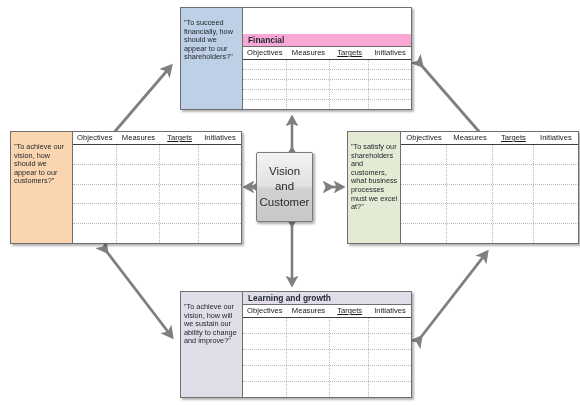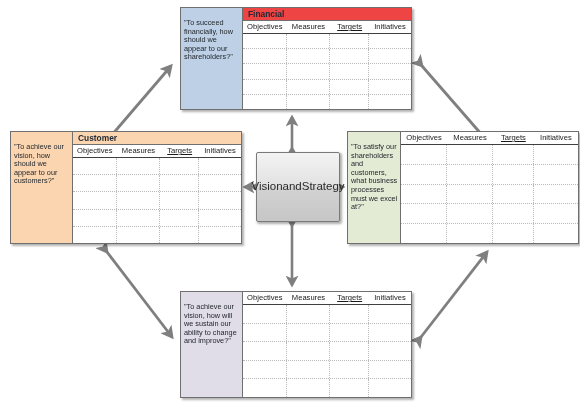--- a/index.html
+++ b/index.html
@@ -119,21 +119,21 @@
   .c0 { flex: 0 0 26%; }
   .c1 { flex: 0 0 26%; }
   .c2 { flex: 0 0 23%; text-decoration: underline; }
   .c3 { flex: 0 0 25%; }
 
   
   #panel-financial {
     left: 180px; top: 7px; width: 232px; height: 103px;
   }
   #panel-financial .panel-question { width: 62px; background: #bdd0e6; }
-  #panel-financial .panel-title    { background: #ef4444; }
+  #panel-financial .panel-title    { background: #f9a8d4; margin-top: 26px; }
 
   #panel-customer {
     left: 10px; top: 131px; width: 232px; height: 113px;
   }
   #panel-customer .panel-question { width: 62px; background: #fbd5b0; }
   #panel-customer .panel-title    { background: #fbd5b0; }
 
   #panel-internal {
     left: 347px; top: 131px; width: 232px; height: 113px;
   }
@@ -143,26 +143,27 @@
   #panel-learning {
     left: 180px; top: 291px; width: 232px; height: 107px;
   }
   #panel-learning .panel-question { width: 62px; background: #e0dce8; }
   #panel-learning .panel-title    { background: #e0dce8; }
 
   
   #vision-box {
     position: absolute;
     left: 256px; top: 152px;
-    width: 84px; height: 70px;
+    width: 57px; height: 70px;
     box-sizing: border-box;
     border: 1px solid #7a7a7a;
     border-radius: 2px;
     background: linear-gradient(to bottom, #f3f3f3 0%, #e2e2e2 48%, #d2d2d2 52%, #c6c6c6 100%);
     display: flex;
+    flex-direction: column;
     align-items: center;
     justify-content: center;
     box-shadow: 1.5px 1.5px 2.5px rgba(0,0,0,0.32);
     z-index: 5;
   }
   #vision-box .vline {
     font-size: 11.5px;
     line-height: 15.5px;
     color: #2a2a2a;
     text-align: center;
@@ -240,21 +241,20 @@
               <div class="cell c3"></div>
             </div>
         </div>
       </div>
     </div>
   </div>
 
   <div class="panel" id="panel-customer">
     <div class="panel-question">"To achieve our vision, how should we appear to our customers?"</div>
     <div class="panel-body">
-      <div class="panel-title">Customer</div>
       <div class="panel-grid">
         <div class="grid-head">
           <div class="cell c0">Objectives</div>
           <div class="cell c1">Measures</div>
           <div class="cell c2">Targets</div>
           <div class="cell c3">Initiatives</div>
         </div>
         <div class="grid-rows">
           <div class="grid-row">
               <div class="cell c0"></div>
@@ -333,20 +333,21 @@
               <div class="cell c3"></div>
             </div>
         </div>
       </div>
     </div>
   </div>
 
   <div class="panel" id="panel-learning">
     <div class="panel-question">"To achieve our vision, how will we sustain our ability to change and improve?"</div>
     <div class="panel-body">
+      <div class="panel-title">Learning and growth</div>
       <div class="panel-grid">
         <div class="grid-head">
           <div class="cell c0">Objectives</div>
           <div class="cell c1">Measures</div>
           <div class="cell c2">Targets</div>
           <div class="cell c3">Initiatives</div>
         </div>
         <div class="grid-rows">
           <div class="grid-row">
               <div class="cell c0"></div>
@@ -379,16 +380,16 @@
               <div class="cell c3"></div>
             </div>
         </div>
       </div>
     </div>
   </div>
 
   <div id="vision-box">
     <div class="vline">Vision</div>
     <div class="vline">and</div>
-    <div class="vline">Strategy</div>
+    <div class="vline">Customer</div>
   </div>
 
 </div>
 
 </body></html>

